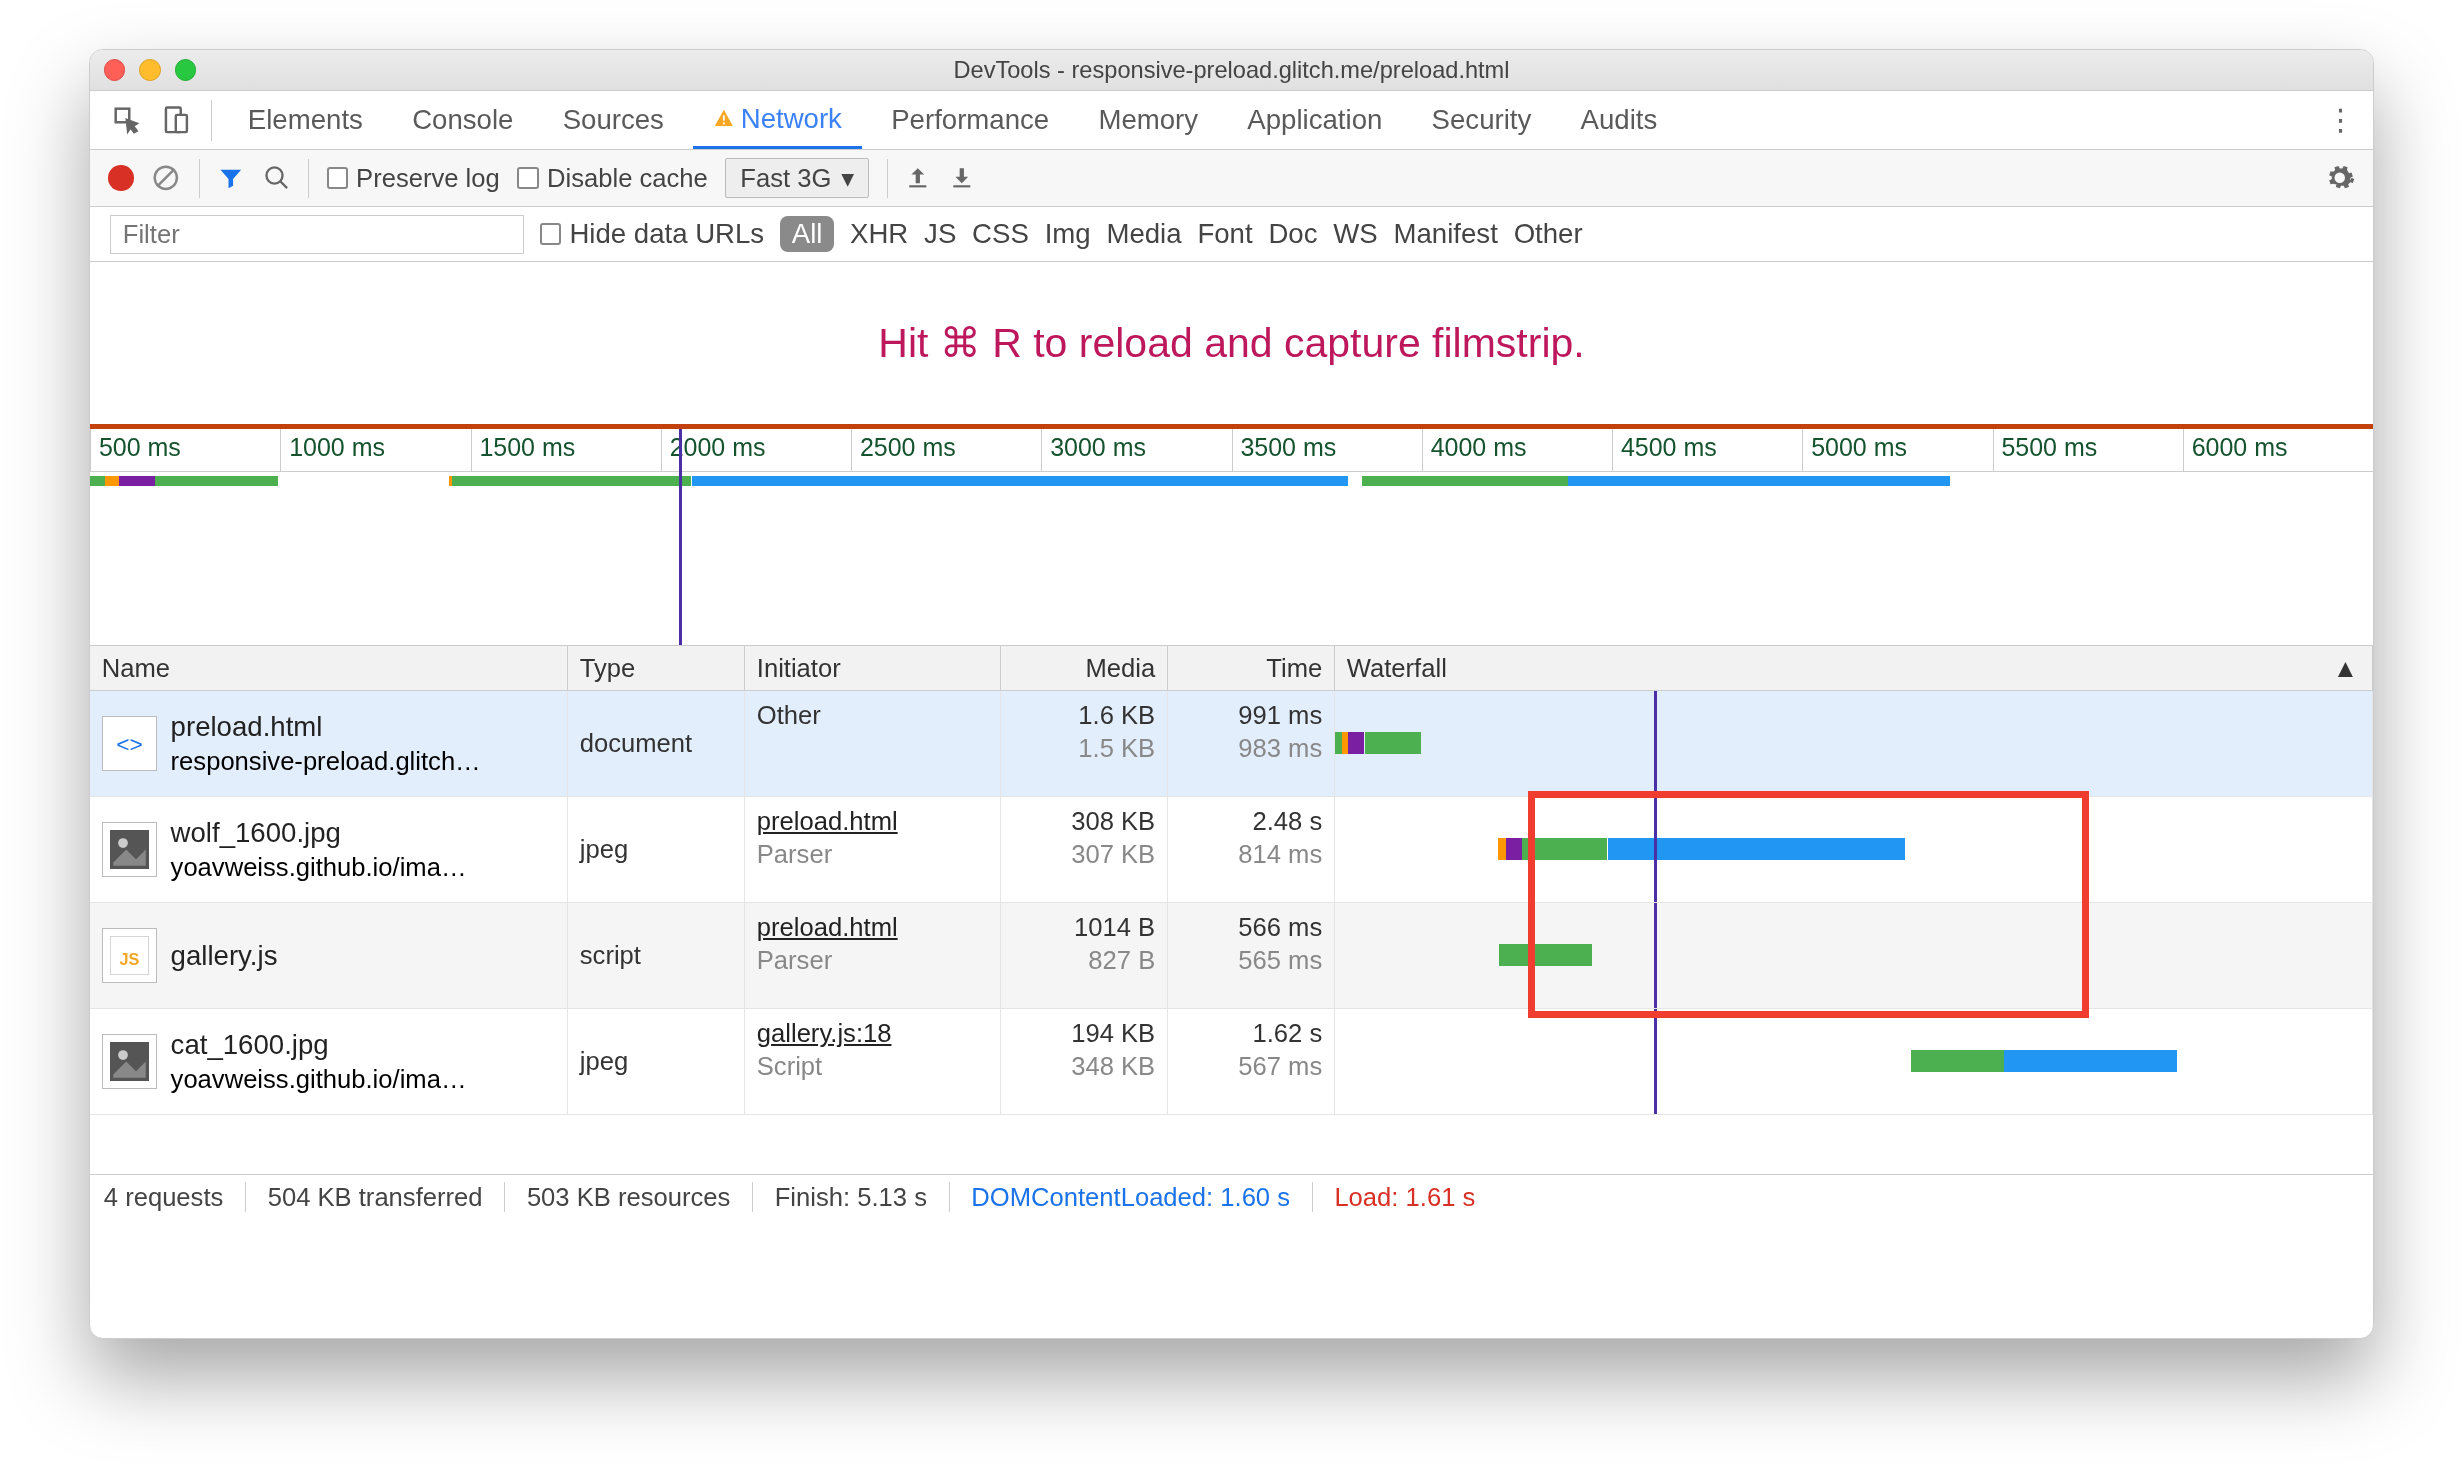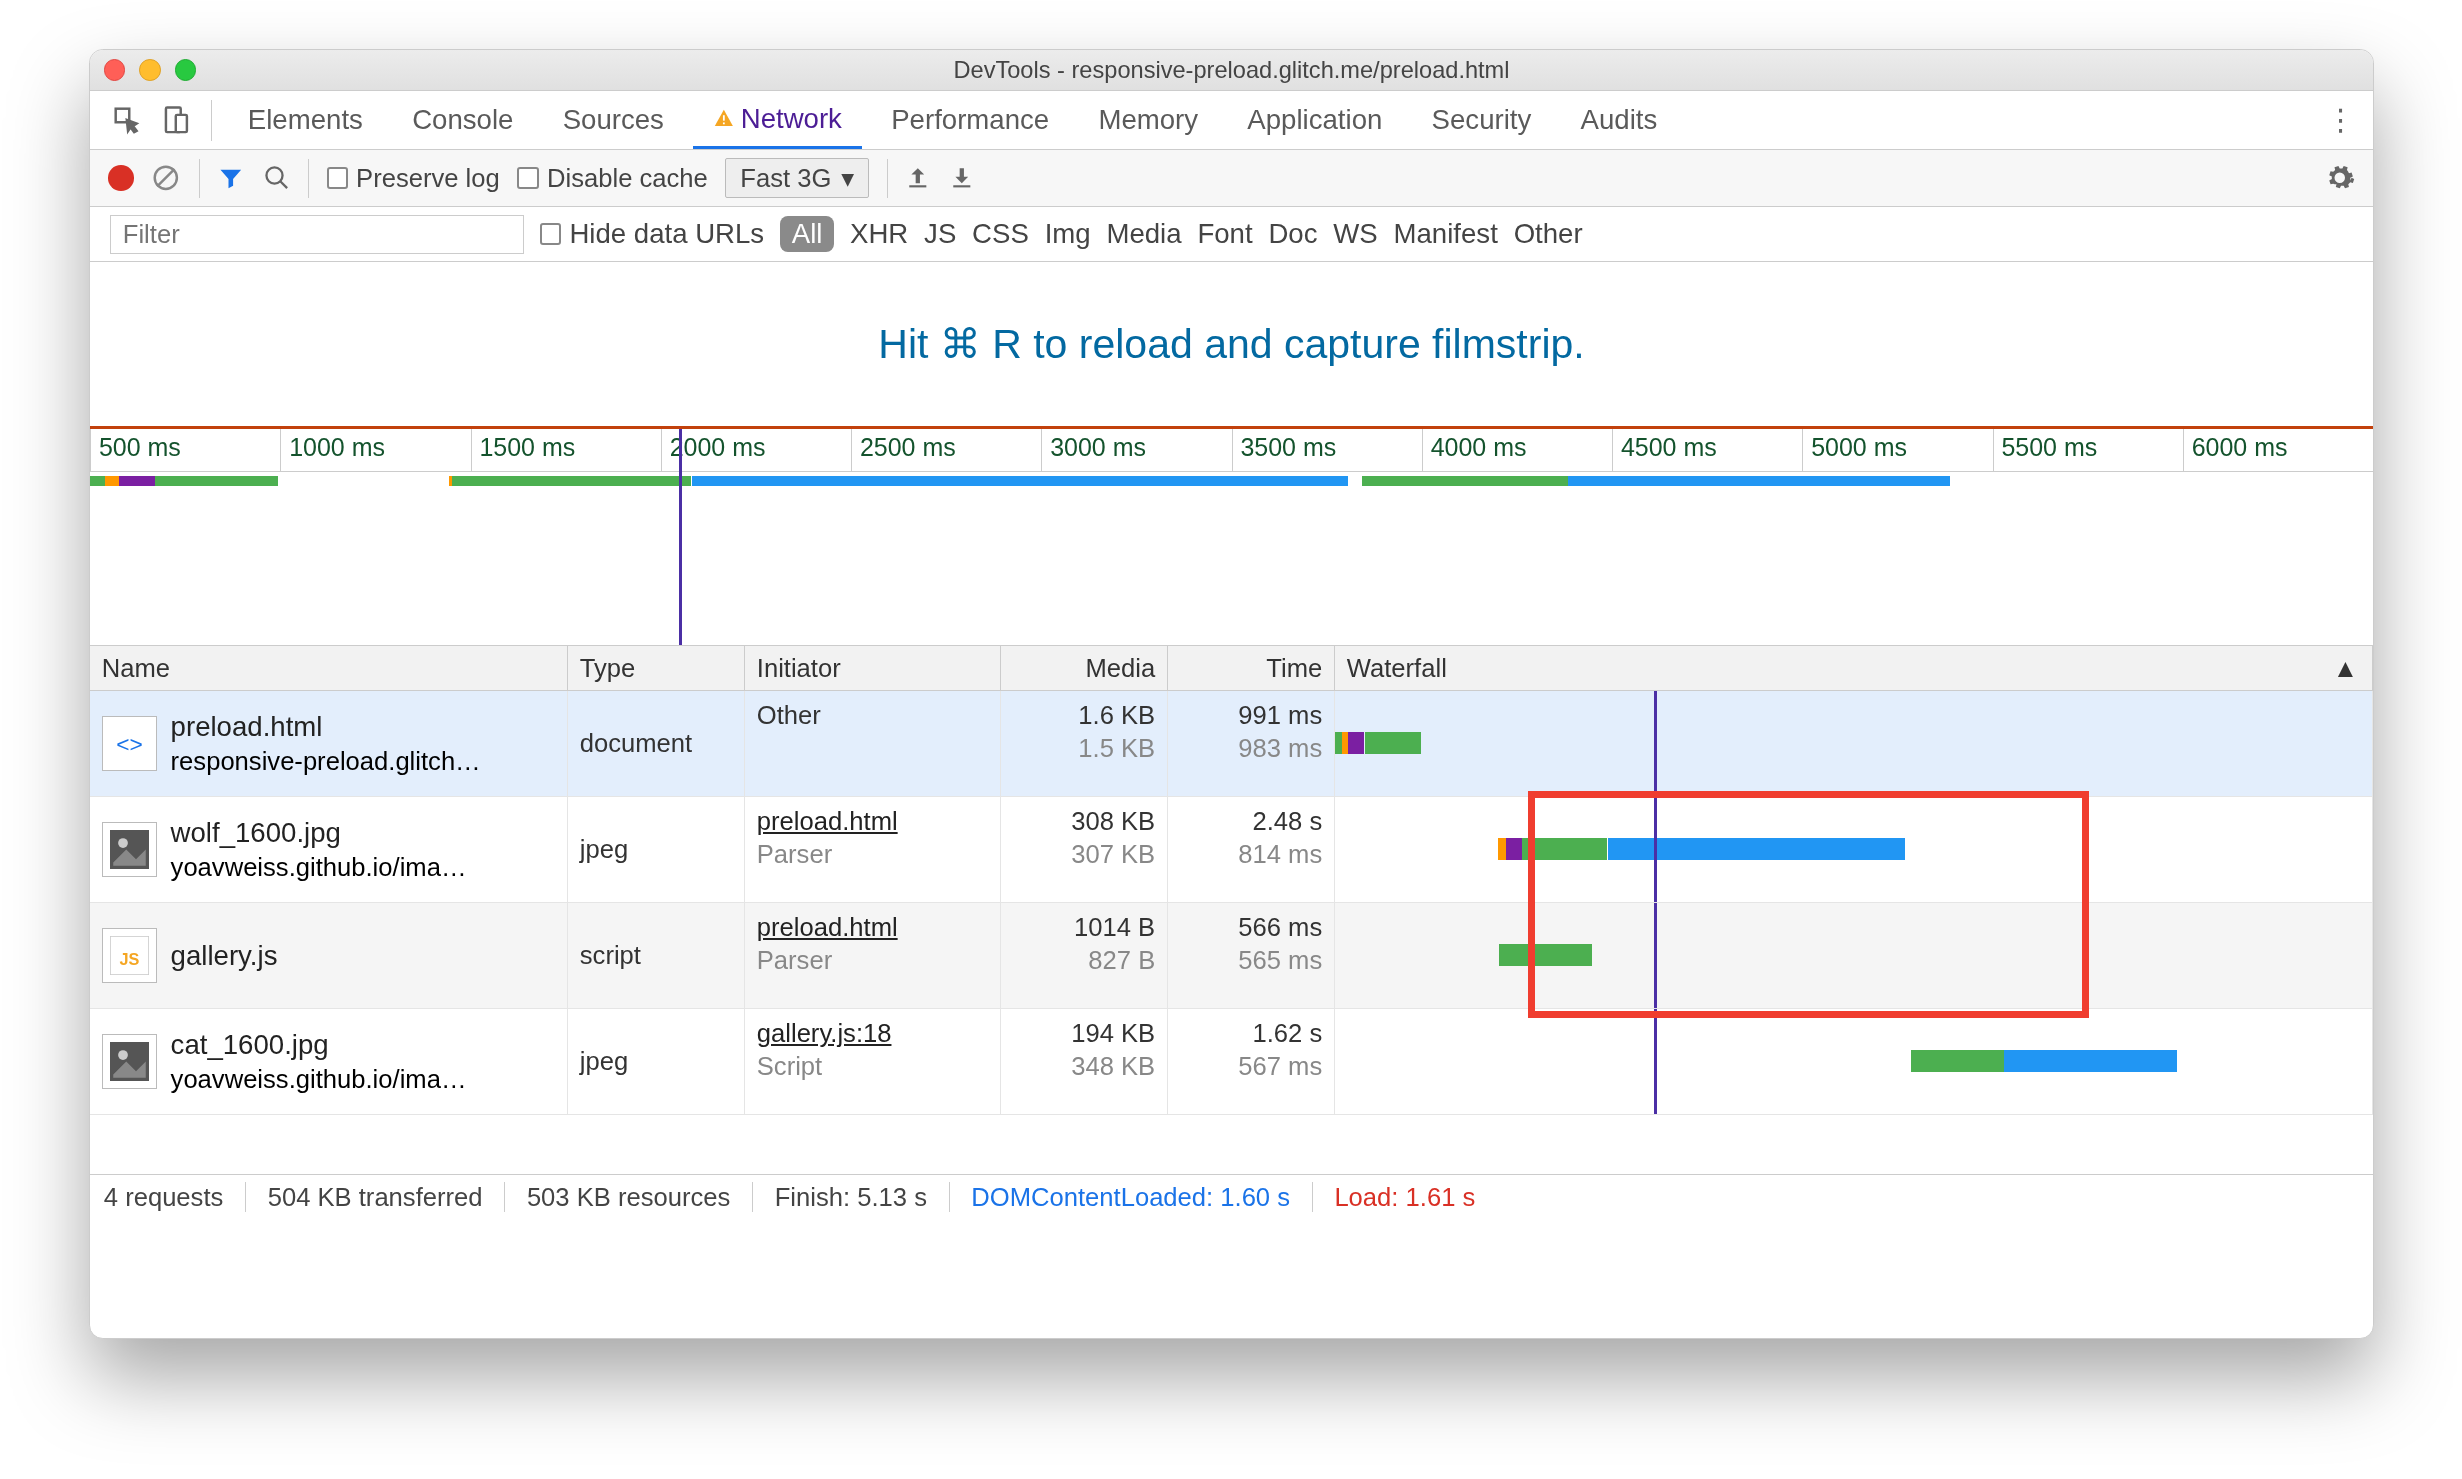--- a/index.html
+++ b/index.html
@@ -9,35 +9,35 @@
 .traffic { display: flex; gap: 13.8px; }
 .dot { width: 21.7px; height: 21.7px; border-radius: 50%; }
 .dot.red { background: #ff5f57; border:1px solid #e04540; }
 .dot.yellow { background: #ffbd2e; border:1px solid #dfa023; }
 .dot.green { background: #28c940; border:1px solid #1dab30; }
 .title { position:absolute; left:0; right:0; text-align:center; font-size:23.6px; color:#444; }
 .tabs { height: 59px; border-bottom: 1px solid #ccc; display: flex; align-items: center; padding: 0 17.7px; gap: 9.9px; font-size: 27.6px; color:#5a5a5a; }
 .tabs .iconbtn { width:39px; height:39px; display:flex; align-items:center; justify-content:center; color:#666; }
 .tabs .divider { width:1px; height:41px; background:#ccc; margin: 0 5.9px; }
 .tab { padding: 11.8px 19.7px; cursor:pointer; }
-.tab.active { color:#4c1d95; border-bottom: 3px solid #1a73e8; position:relative; }
+.tab.active { color:#3b82f6; border-bottom: 3px solid #1a73e8; position:relative; }
 .warn-icon { width:21.7px; height:21.7px; display:inline-block; margin-right:5.9px; vertical-align:-2px; }
 .kebab { margin-left:auto; color:#666; font-size:29.6px; }
 .toolbar { height: 57px; border-bottom: 1px solid #ccc; display:flex; align-items:center; padding: 0 18px; gap: 17.7px; font-size:25.6px; color:#444; background:#f7f7f7; }
 .toolbar .rec { width:25.6px; height:25.6px; border-radius:50%; background:#d93025; }
 .toolbar .nosign { width:29.6px; height:29.6px; }
 .toolbar .divider { width:1px; height:39px; background:#ccc; }
 .cb { display:flex; align-items:center; gap:7.9px; }
 .cb .box { width:21.7px; height:21.7px; border:2px solid #888; border-radius:3px; background:#fff; }
 .select { display:flex; align-items:center; gap:9.9px; background:#eee; border:1px solid #bbb; padding:3.9px 13.8px; border-radius:2px; }
 .gear { margin-left:auto; }
 .filterbar { height: 55px; border-bottom: 1px solid #ccc; display:flex; align-items:center; padding: 0 20px; gap: 15.8px; font-size:27.6px; color:#444; }
 .filterinput { width: 414px; height: 39px; border:1px solid #ccc; font-size:25.6px; padding: 3.9px 11.8px; color:#666; }
 .pill { background:#8a8a8a; color:#fff; padding:2px 11.8px; border-radius:7.9px; }
-.filmstrip { height: 167px; border-bottom:3px solid #c2410c; display:flex; align-items:center; justify-content:center; color:#0369a1; font-size:41px; }
+.filmstrip { height: 167px; border-bottom:5px solid #c2410c; display:flex; align-items:center; justify-content:center; color:#be185d; font-size:41px; }
 .overview { height: 217px; border-bottom:1px solid #ccc; position:relative; }
 .ruler { height: 43px; border-bottom:1px solid #ccc; display:flex; }
 .tick { flex:1; border-left:1px solid #ccc; font-size:25px; color:#14532d; padding:3.9px 7.9px; }
 .overview-track { position:relative; height: 23.6px; margin-top:3.9px; }
 .ov-bar { position:absolute; top:0; height: 9.9px; }
 .domline { position:absolute; top:0; bottom:0; width:3px; background:#4b2fa5; left: 589px; }
 .headers { display:flex; height:45px; background:#f2f2f2; border-bottom:1px solid #ccc; font-size:25.6px; color:#333; }
 .headers > div { padding: 7.9px 11.8px; border-right:1px solid #ccc; display:flex; align-items:center; }
 .col-name { width: 478px; }
 .col-type { width: 177px; }

